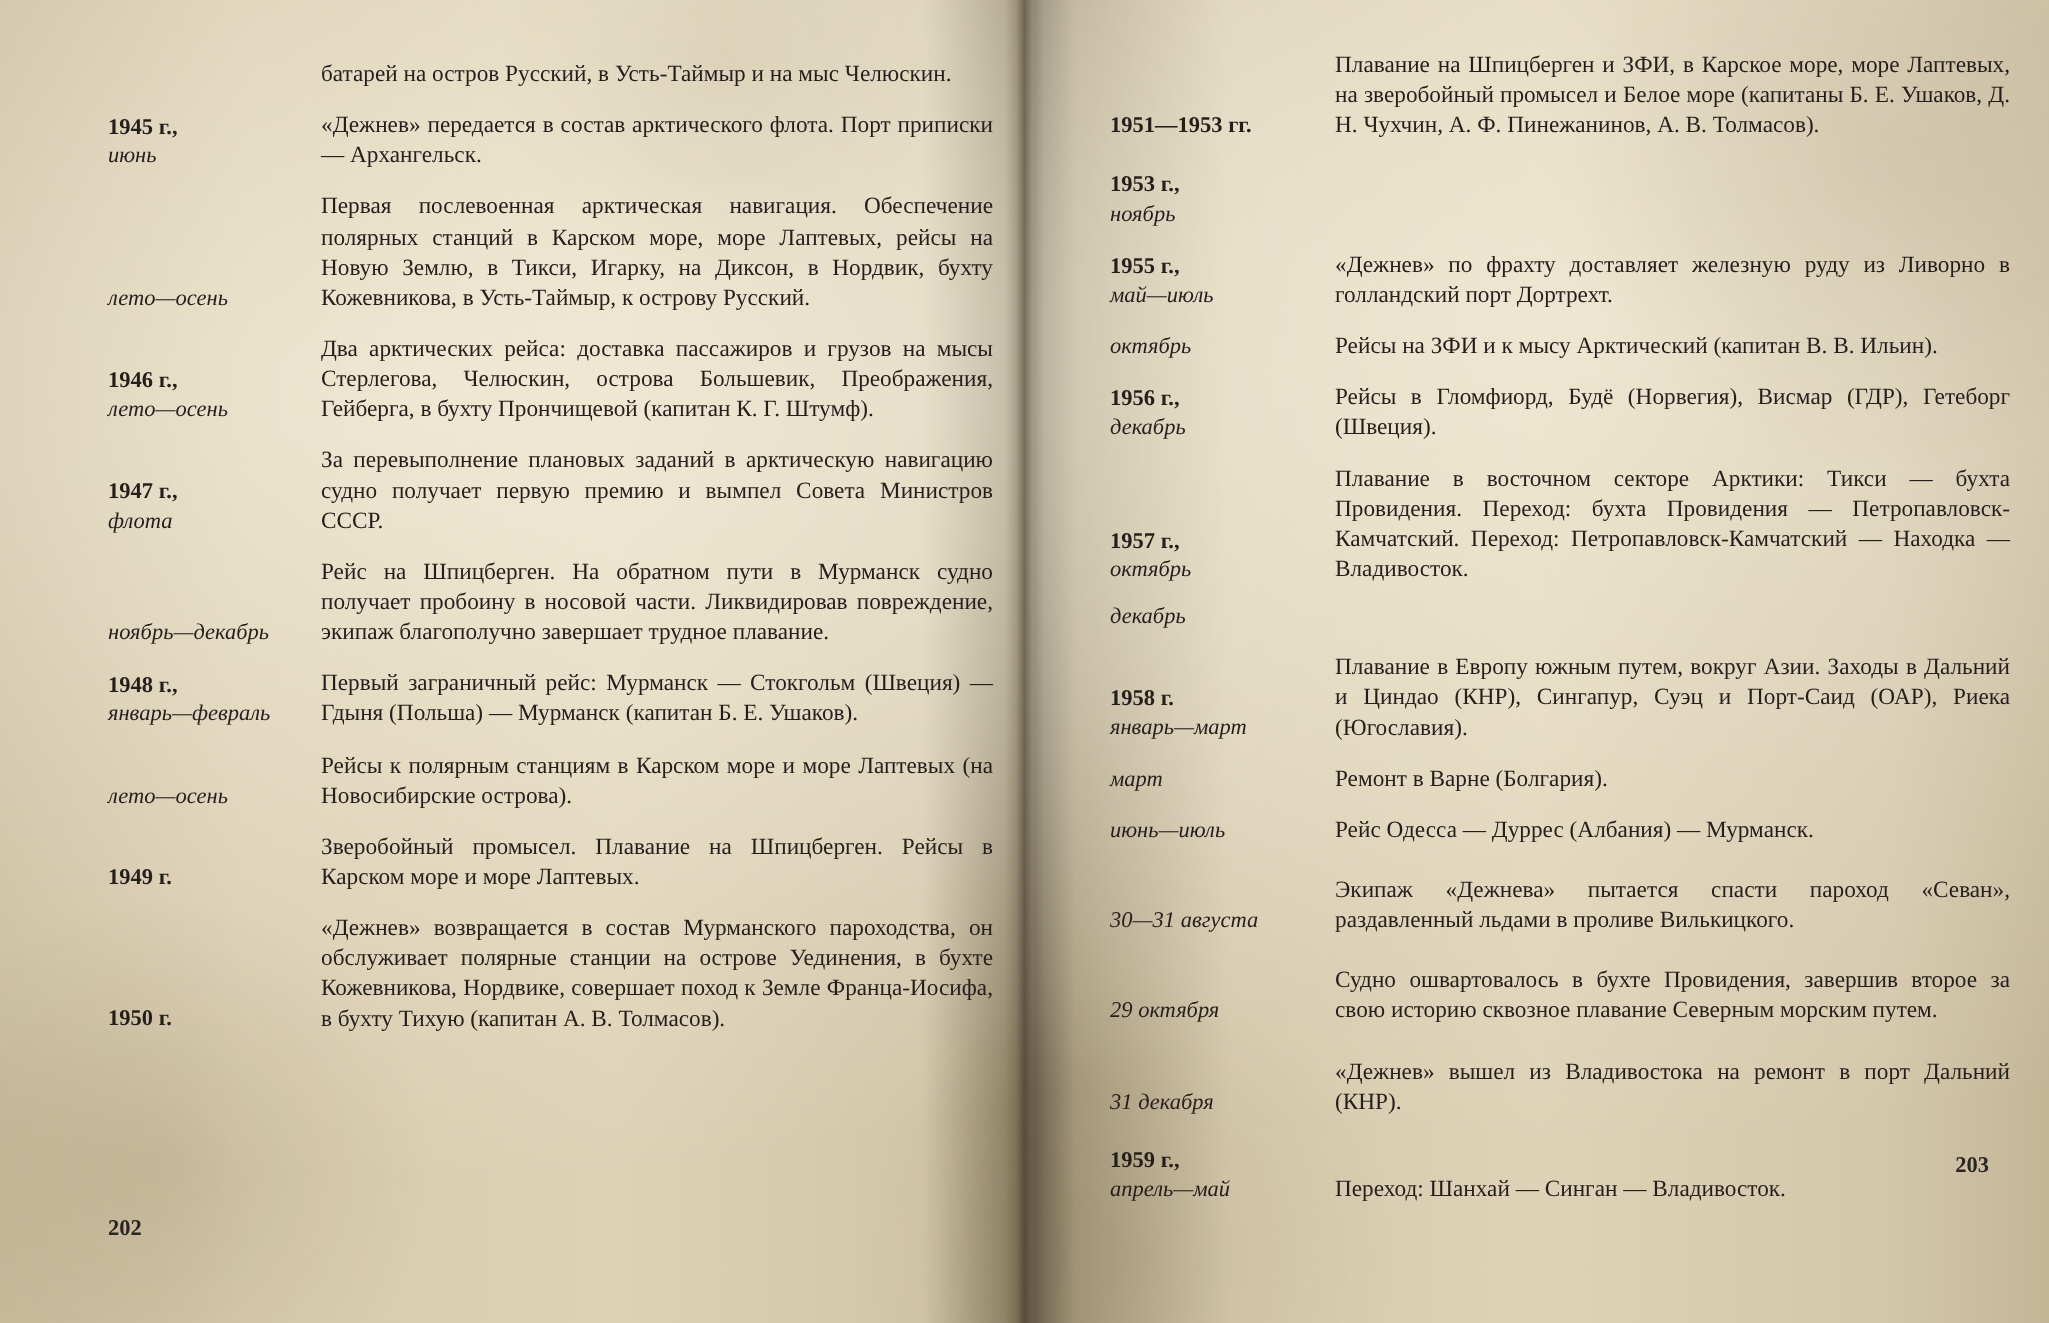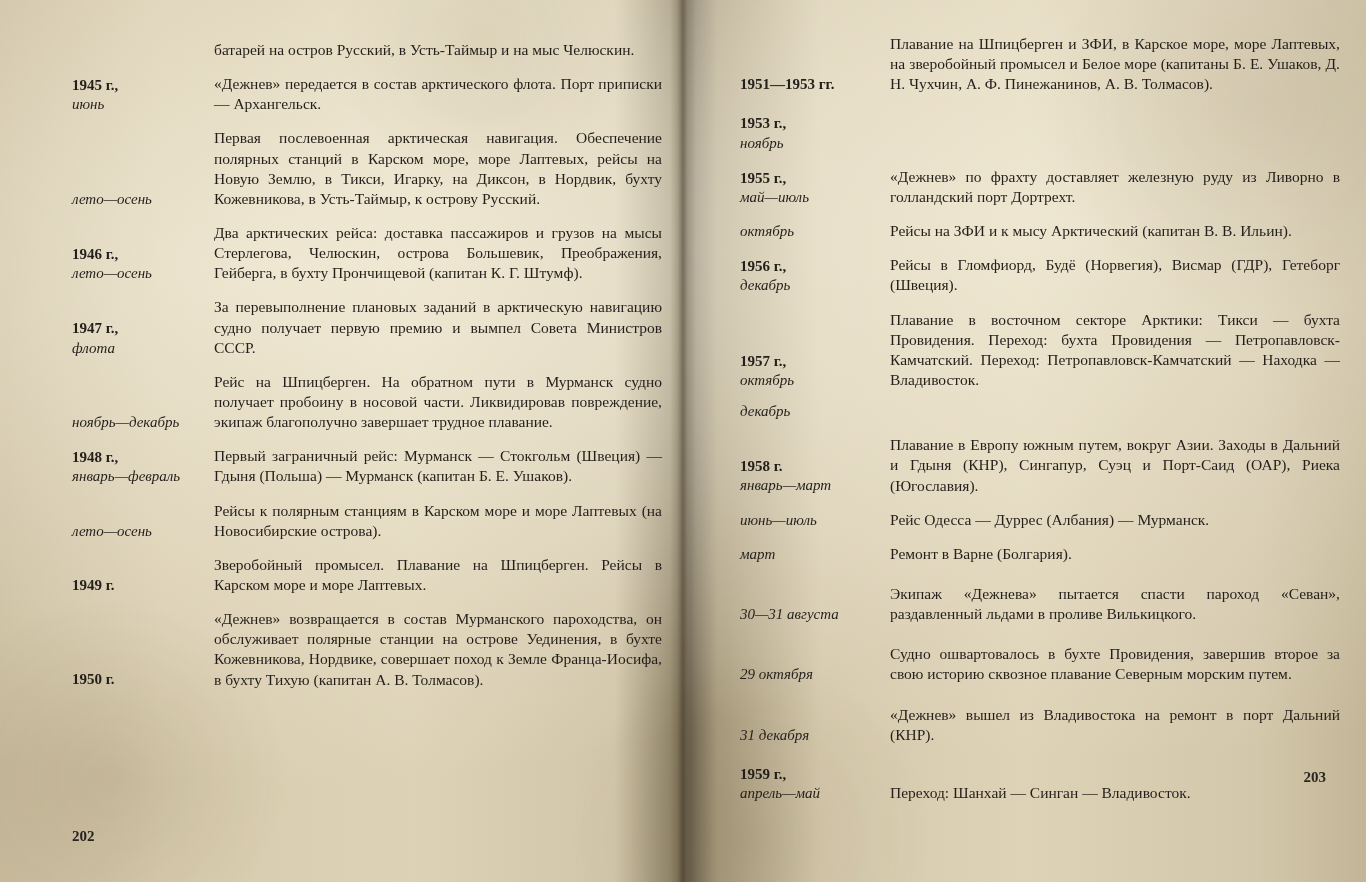--- a/index.html
+++ b/index.html
@@ -94,21 +94,21 @@
   
   .col-right .entries { left: 50px; width: 600px; top: 34px; }
   .col-right .date { width: 140px; }
 
   .folio {
     position: absolute;
     font-size: 15px;
     font-weight: bold;
     color: #2b2622;
   }
-  .folio-left  { left: 72px;  top: 828px; }
+  .folio-left  { left: 72px;  top: 811px; }
   .folio-right { right: 40px; top: 769px; }
   .pad-top-2 { margin-top: 20px; }
   .pad-top-3 { margin-top: 14px; }
 </style>
 </head>
 <body>
 
 <div class="page">
 
   <div class="spine"></div>
@@ -256,37 +256,37 @@
           <span class="ital">декабрь</span>
         </div>
         <div class="body"></div>
       </div>
 
       <div class="entry pad-top-3">
         <div class="date">
           <span class="bold">1958 г.</span>
           <span class="ital">январь—март</span>
         </div>
-        <div class="body">Плавание в Европу южным путем, вокруг Азии. Заходы в Дальний и Гдыня (КНР), Сингапур, Суэц и Порт-Саид (ОАР), Риека (Югославия).</div>
+        <div class="body">Плавание в Европу южным путем, вокруг Азии. Заходы в Дальний и Циндао (КНР), Сингапур, Суэц и Порт-Саид (ОАР), Риека (Югославия).</div>
+      </div>
+
+      <div class="entry pad-top-3">
+        <div class="date">
+          <span class="bold"></span>
+          <span class="ital">март</span>
+        </div>
+        <div class="body">Ремонт в Варне (Болгария).</div>
       </div>
 
       <div class="entry pad-top-3">
         <div class="date">
           <span class="bold"></span>
           <span class="ital">июнь—июль</span>
         </div>
         <div class="body">Рейс Одесса — Дуррес (Албания) — Мурманск.</div>
-      </div>
-
-      <div class="entry pad-top-3">
-        <div class="date">
-          <span class="bold"></span>
-          <span class="ital">март</span>
-        </div>
-        <div class="body">Ремонт в Варне (Болгария).</div>
       </div>
 
       <div class="entry pad-top-2">
         <div class="date">
           <span class="bold"></span>
           <span class="ital">30—31 августа</span>
         </div>
         <div class="body">Экипаж «Дежнева» пытается спасти пароход «Севан», раздавленный льдами в проливе Вилькицкого.</div>
       </div>
 

